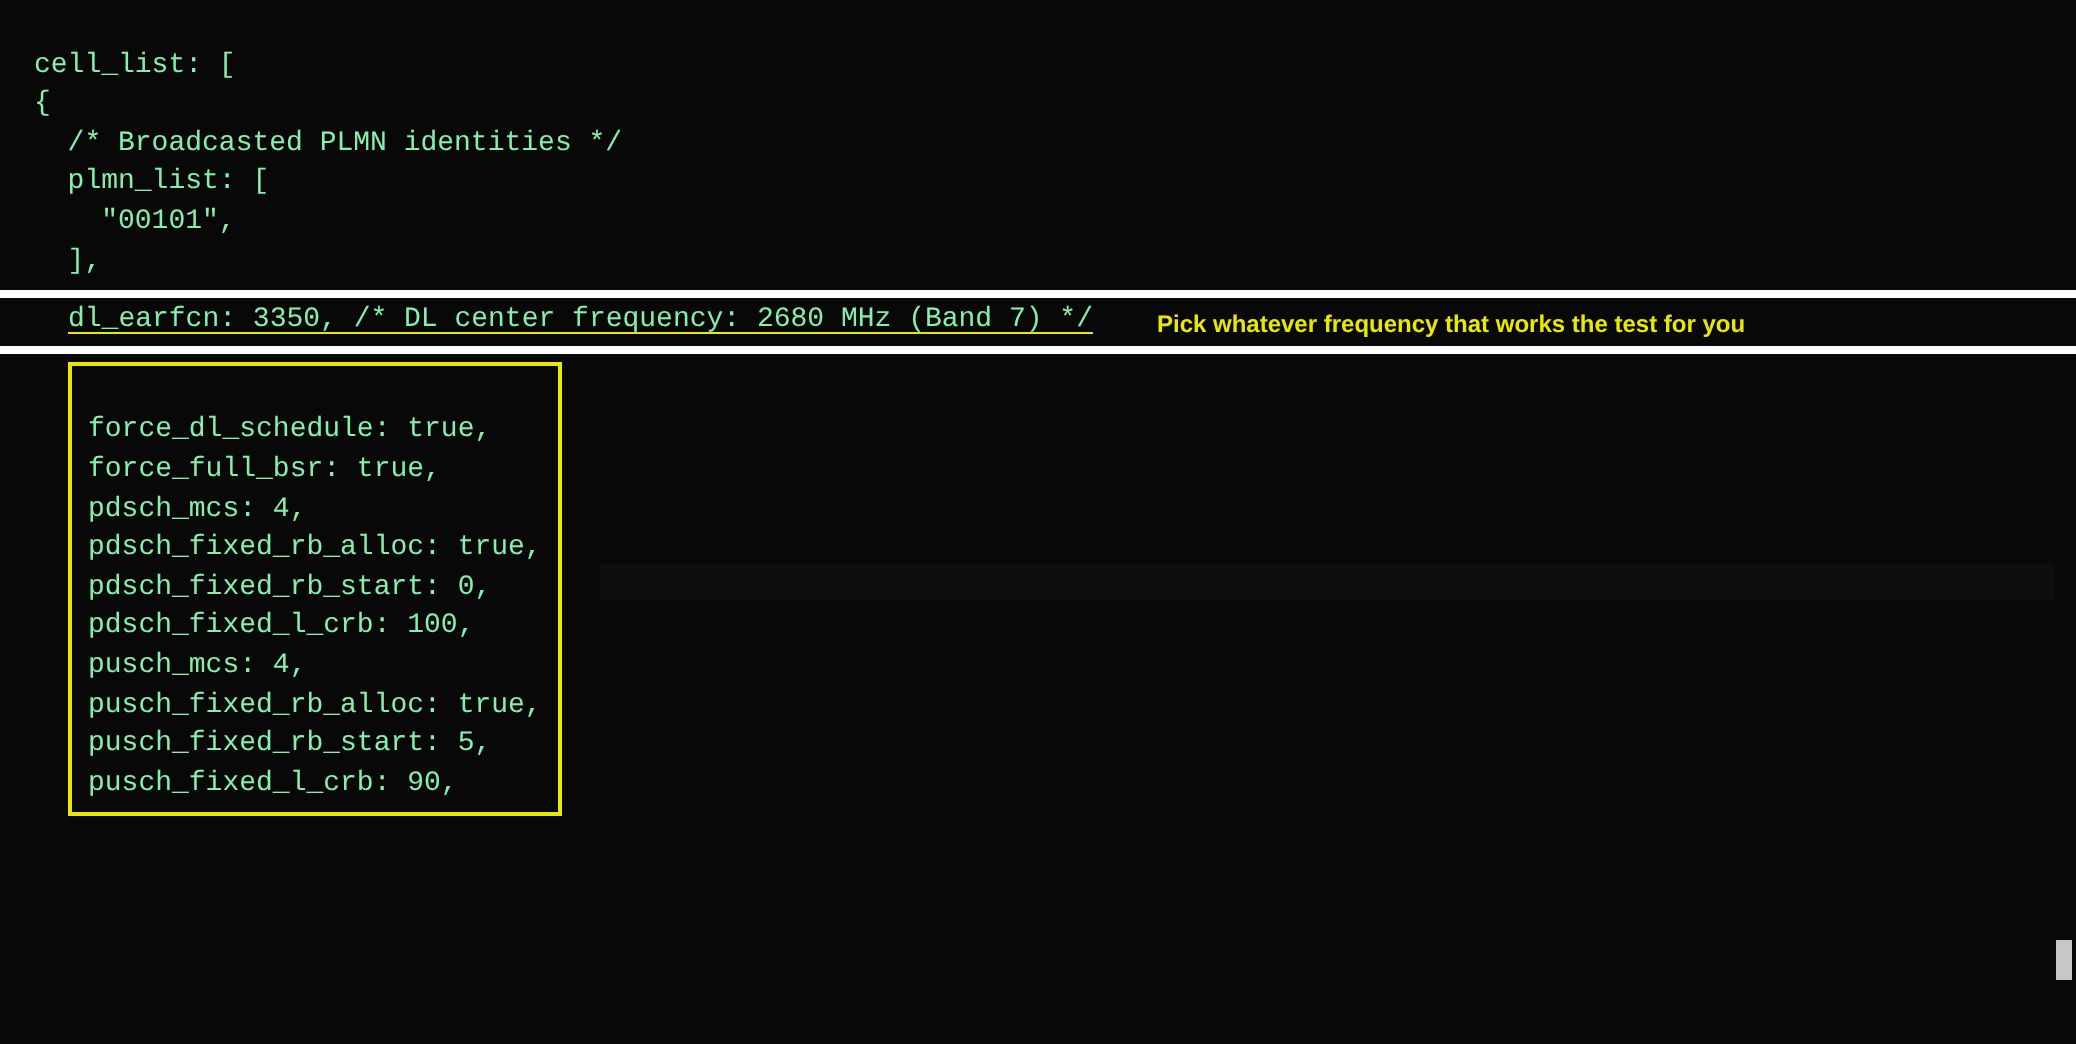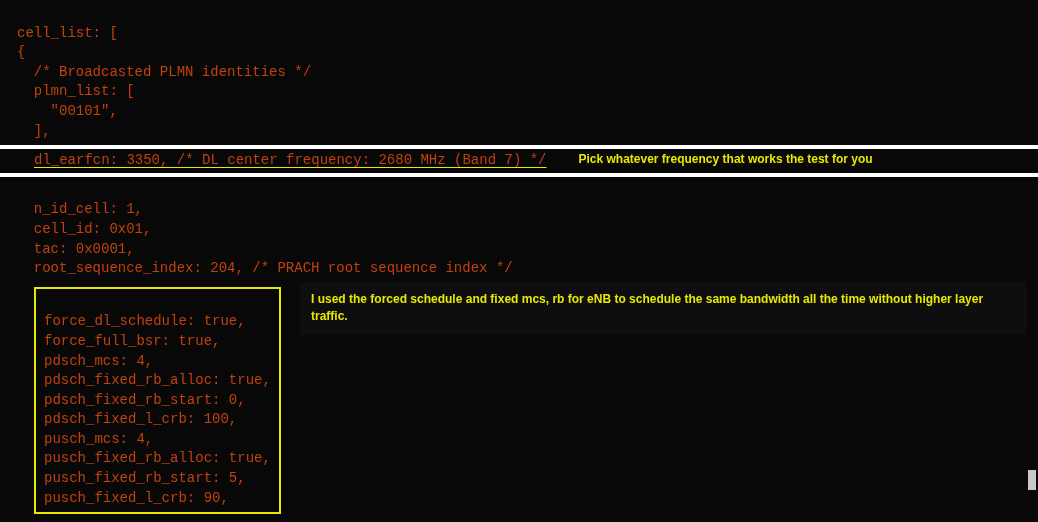--- a/index.html
+++ b/index.html
@@ -14,31 +14,31 @@
     }
     .code-block {
       padding: 4px 0;
       white-space: pre;
     }
     .section1 {
       background: #080808;
       padding-left: 17px;
     }
     .greenish {
-      color: #c2410c;
+      color: #86efac;
     }
     .divider {
       height: 4px;
       background: #ffffff;
     }
     .earfcn-bar {
       background: #080808;
       padding: 2px 0 2px 34px;
       display: flex;
-      align-items: flex-start;
+      align-items: flex-end;
     }
     .earfcn-bar .underline {
       text-decoration: underline;
       text-decoration-color: #e8e800;
       text-underline-offset: 3px;
     }
     .earfcn-bar .yellow-text {
       color: #e8e800;
       font-family: Verdana, Arial, sans-serif;
       font-size: 12px;
@@ -100,41 +100,34 @@
 <div class="divider"></div>
 
 <div class="earfcn-bar">
   <span class="greenish underline">dl_earfcn: 3350,  /* DL center frequency: 2680 MHz (Band 7) */</span>
   <span class="yellow-text">Pick whatever frequency that works the test for you</span>
 </div>
 
 <div class="divider"></div>
 
 <div class="section2">
-<div class="greenish code-block">
-<span>  n_id_cell: 1,</span>
-<span>  cell_id: 0x01,</span>
-<span>  tac: 0x0001,</span>
-<span>  root_sequence_index: 204, /* PRACH root sequence index */</span>
-</div>
 <div class="yellow-box greenish">
 <span>force_dl_schedule: true,</span>
 <span>force_full_bsr: true,</span>
 <span>pdsch_mcs: 4,</span>
 <span>pdsch_fixed_rb_alloc: true,</span>
 <span>pdsch_fixed_rb_start: 0,</span>
 <span>pdsch_fixed_l_crb: 100,</span>
 <span>pusch_mcs: 4,</span>
 <span>pusch_fixed_rb_alloc: true,</span>
 <span>pusch_fixed_rb_start: 5,</span>
 <span>pusch_fixed_l_crb: 90,</span>
 </div>
 
 <div class="annotation-box">
-  <div>I used the forced schedule and fixed mcs, rb for eNB to schedule the same bandwidth all the time without higher layer traffic.</div>
 </div>
 
 <div class="bottom-block code-block">
 <span></span>
 
 
 </div>
 </div>
 
 <div class="scrollbar-hint"></div>

